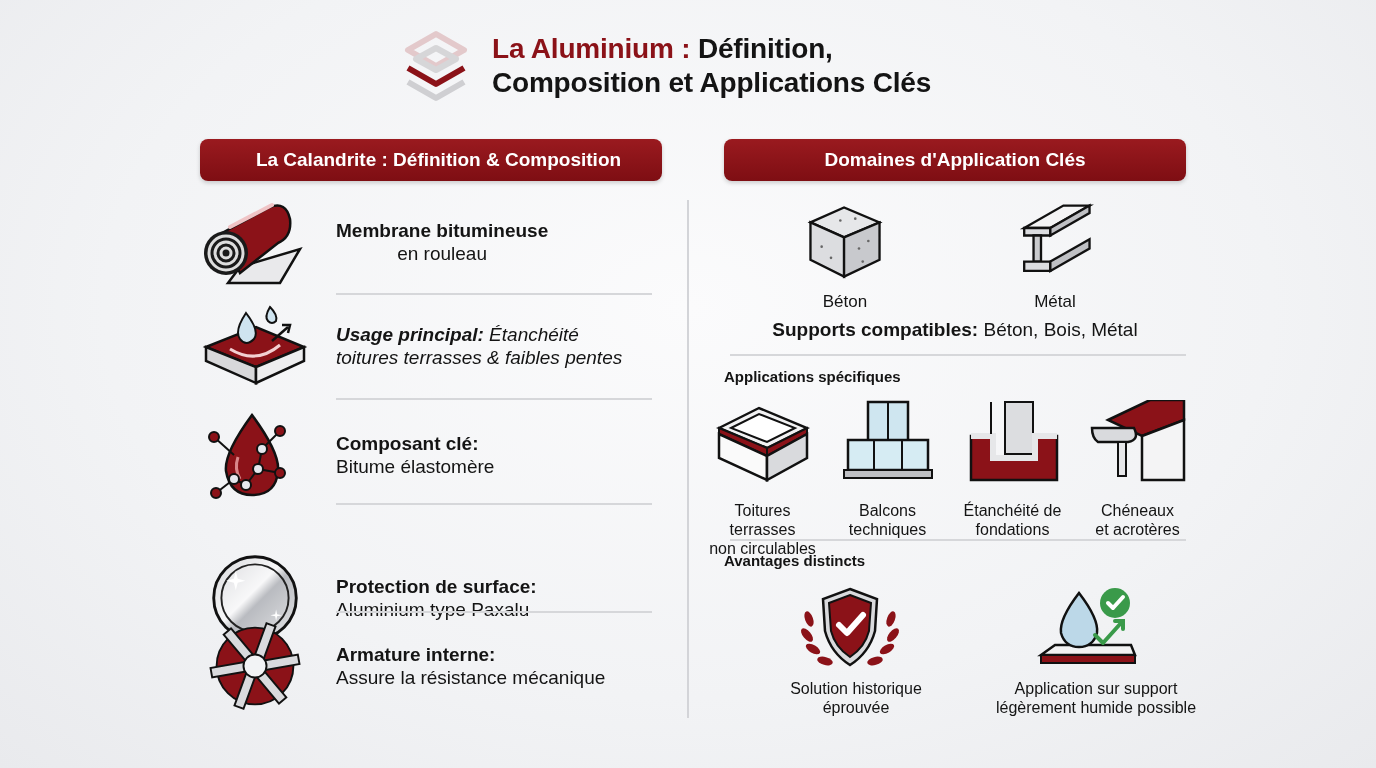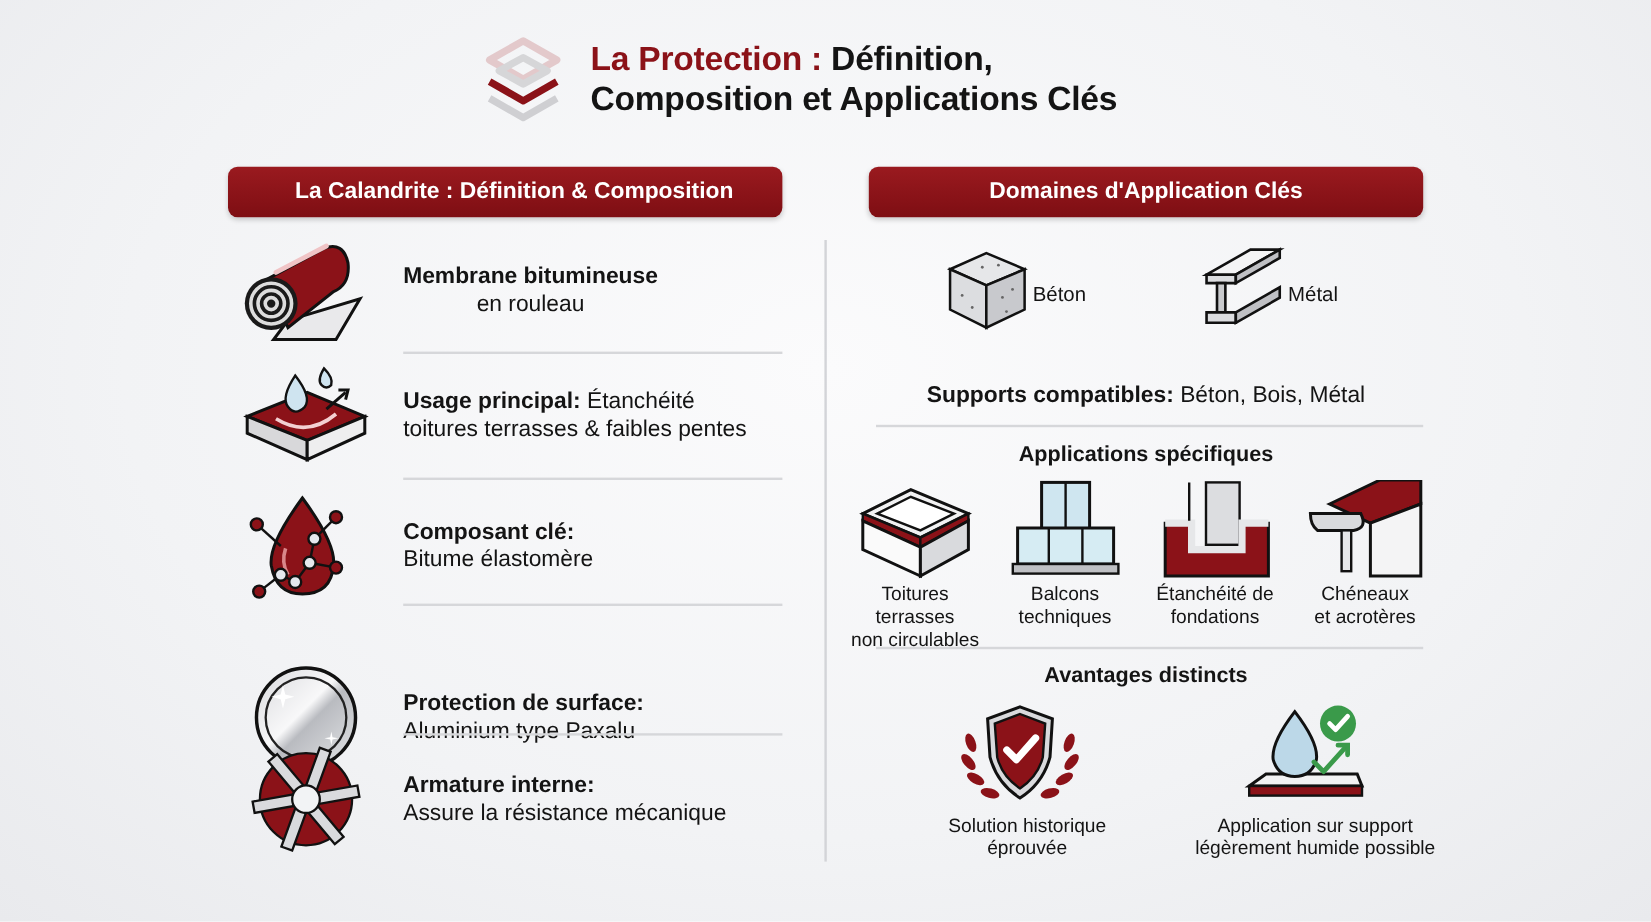--- a/index.html
+++ b/index.html
@@ -15,62 +15,62 @@
   .title { font-weight: 700; font-size: 28px; line-height: 34px; letter-spacing: -0.2px; }
   .title .accent { color: #8b1218; }
 
   .pill {
     position: absolute; height: 42px; border-radius: 8px;
     background: linear-gradient(#9a1a1f, #7e0e13);
     color: #fff; font-weight: 700; font-size: 19px;
     display: flex; align-items: center; justify-content: center;
     box-shadow: 0 2px 4px rgba(0,0,0,0.18);
   }
-  .pill-left { left: 190px; top: 139px; width: 462px; padding-left: 15px; }
+  .pill-left { left: 200px; top: 139px; width: 462px; padding-left: 15px; }
   .pill-right { left: 724px; top: 139px; width: 462px; }
 
   .vdivider { position: absolute; left: 687px; top: 200px; width: 2px; height: 518px; background: #d3d4d8; }
 
   .comp-row { position: absolute; left: 196px; width: 456px; height: 104px; display: flex; align-items: center; }
   .comp-icon { width: 118px; height: 96px; display: flex; align-items: center; justify-content: center; flex-shrink: 0; }
   .comp-text { margin-left: 22px; font-size: 19px; line-height: 23px; }
   .comp-text .b { font-weight: 700; }
   .hdiv { position: absolute; height: 1.5px; background: #d6d7da; }
 
   .support-row { position: absolute; left: 740px; top: 200px; width: 420px; display: flex; justify-content: space-around; }
-  .support-item { display: flex; flex-direction: row; align-items: center; width: 120px; }
+  .support-item { display: flex; flex-direction: column; align-items: center; width: 120px; }
   .support-item svg { width: 86px; height: 84px; }
   .support-label { font-size: 17px; margin-top: 8px; }
   .supports-line { position: absolute; left: 724px; width: 462px; top: 319px; text-align: center; font-size: 19px; }
   .supports-line .b { font-weight: 700; }
 
-  .section-title { position: absolute; left: 724px; width: 462px; text-align: center; font-weight: 700; font-size: 18px; }
+  .section-title { position: absolute; left: 724px; width: 462px; font-weight: 700; font-size: 15px; }
 
   .app-row { position: absolute; left: 700px; top: 400px; width: 500px; display: flex; justify-content: space-between; }
   .app-item { width: 125px; display: flex; flex-direction: column; align-items: center; }
   .app-item svg { width: 100px; height: 82px; }
-  .app-label { text-align: center; font-size: 16px; line-height: 19px; margin-top: 4px; }
+  .app-label { text-align: center; font-size: 16px; line-height: 19px; margin-top: 19px; }
 
   .adv-row { position: absolute; left: 730px; top: 585px; width: 480px; display: flex; justify-content: space-around; }
   .adv-item { display: flex; flex-direction: column; align-items: center; width: 240px; }
   .adv-item svg { width: 110px; height: 90px; }
   .adv-label { text-align: center; font-size: 16px; line-height: 19px; margin-top: 4px; margin-left: 12px; }
 </style>
 </head>
 <body>
 
 <div class="header">
   <svg class="logo" viewBox="0 0 76 76">
     <path d="M38 6 L66 22 L38 38 L10 22 Z" fill="none" stroke="#e3c9cb" stroke-width="6" stroke-linejoin="round"></path>
     <path d="M38 20 L58 31 L38 42 L18 31 Z" fill="none" stroke="#d6d6d8" stroke-width="6" stroke-linejoin="round"></path>
     <path d="M10 40 L38 56 L66 40" fill="none" stroke="#8b1218" stroke-width="6" stroke-linejoin="round"></path>
     <path d="M10 54 L38 70 L66 54" fill="none" stroke="#cfcfd2" stroke-width="6" stroke-linejoin="round"></path>
   </svg>
   <div class="title">
-    <div><span class="accent">La Protection :</span><span> Définition,</span></div>
+    <div><span class="accent">La Aluminium :</span><span> Définition,</span></div>
     <div>Composition et Applications Clés</div>
   </div>
 </div>
 
 <div class="pill pill-left">La Calandrite : Définition &amp; Composition</div>
 <div class="pill pill-right">Domaines d'Application Clés</div>
 
 <div class="vdivider"></div>
 
 <div class="comp-row" style="top:190px;text-align:center;">
@@ -85,21 +85,21 @@
       <circle cx="26" cy="56" r="5" fill="none" stroke="#ddd" stroke-width="3"></circle>
     </svg>
   </div>
   <div class="comp-text">
     <div class="b">Membrane bitumineuse</div>
     <div>en rouleau</div>
   </div>
 </div>
 <div class="hdiv" style="left:336px; top:293px; width:316px;"></div>
 
-<div class="comp-row" style="top:294px;">
+<div class="comp-row" style="top:294px;font-style:italic;">
   <div class="comp-icon">
     <svg viewBox="0 0 110 90" width="110" height="90">
       <path d="M6 46 L56 26 L104 46 L56 66 Z" fill="#8b1218" stroke="#111" stroke-width="2.5"></path>
       <path d="M6 46 L6 60 L56 82 L56 66 Z" fill="#d8d8da" stroke="#111" stroke-width="2.5"></path>
       <path d="M56 66 L56 82 L104 60 L104 46 Z" fill="#eeeeef" stroke="#111" stroke-width="2.5"></path>
       <path d="M30 48 Q56 64 80 44" stroke="#f3d0d2" stroke-width="3" fill="none"></path>
       <path d="M46 12 Q34 30 40 38 Q46 46 54 38 Q60 30 46 12 Z" fill="#cfe4f0" stroke="#111" stroke-width="2"></path>
       <path d="M70 6 Q64 16 68 20 Q72 24 76 20 Q78 14 70 6 Z" fill="#cfe4f0" stroke="#111" stroke-width="2"></path>
       <path d="M72 40 L88 26" stroke="#111" stroke-width="2.5"></path>
       <path d="M82 24 L90 24 L88 32" fill="none" stroke="#111" stroke-width="2.5"></path>

